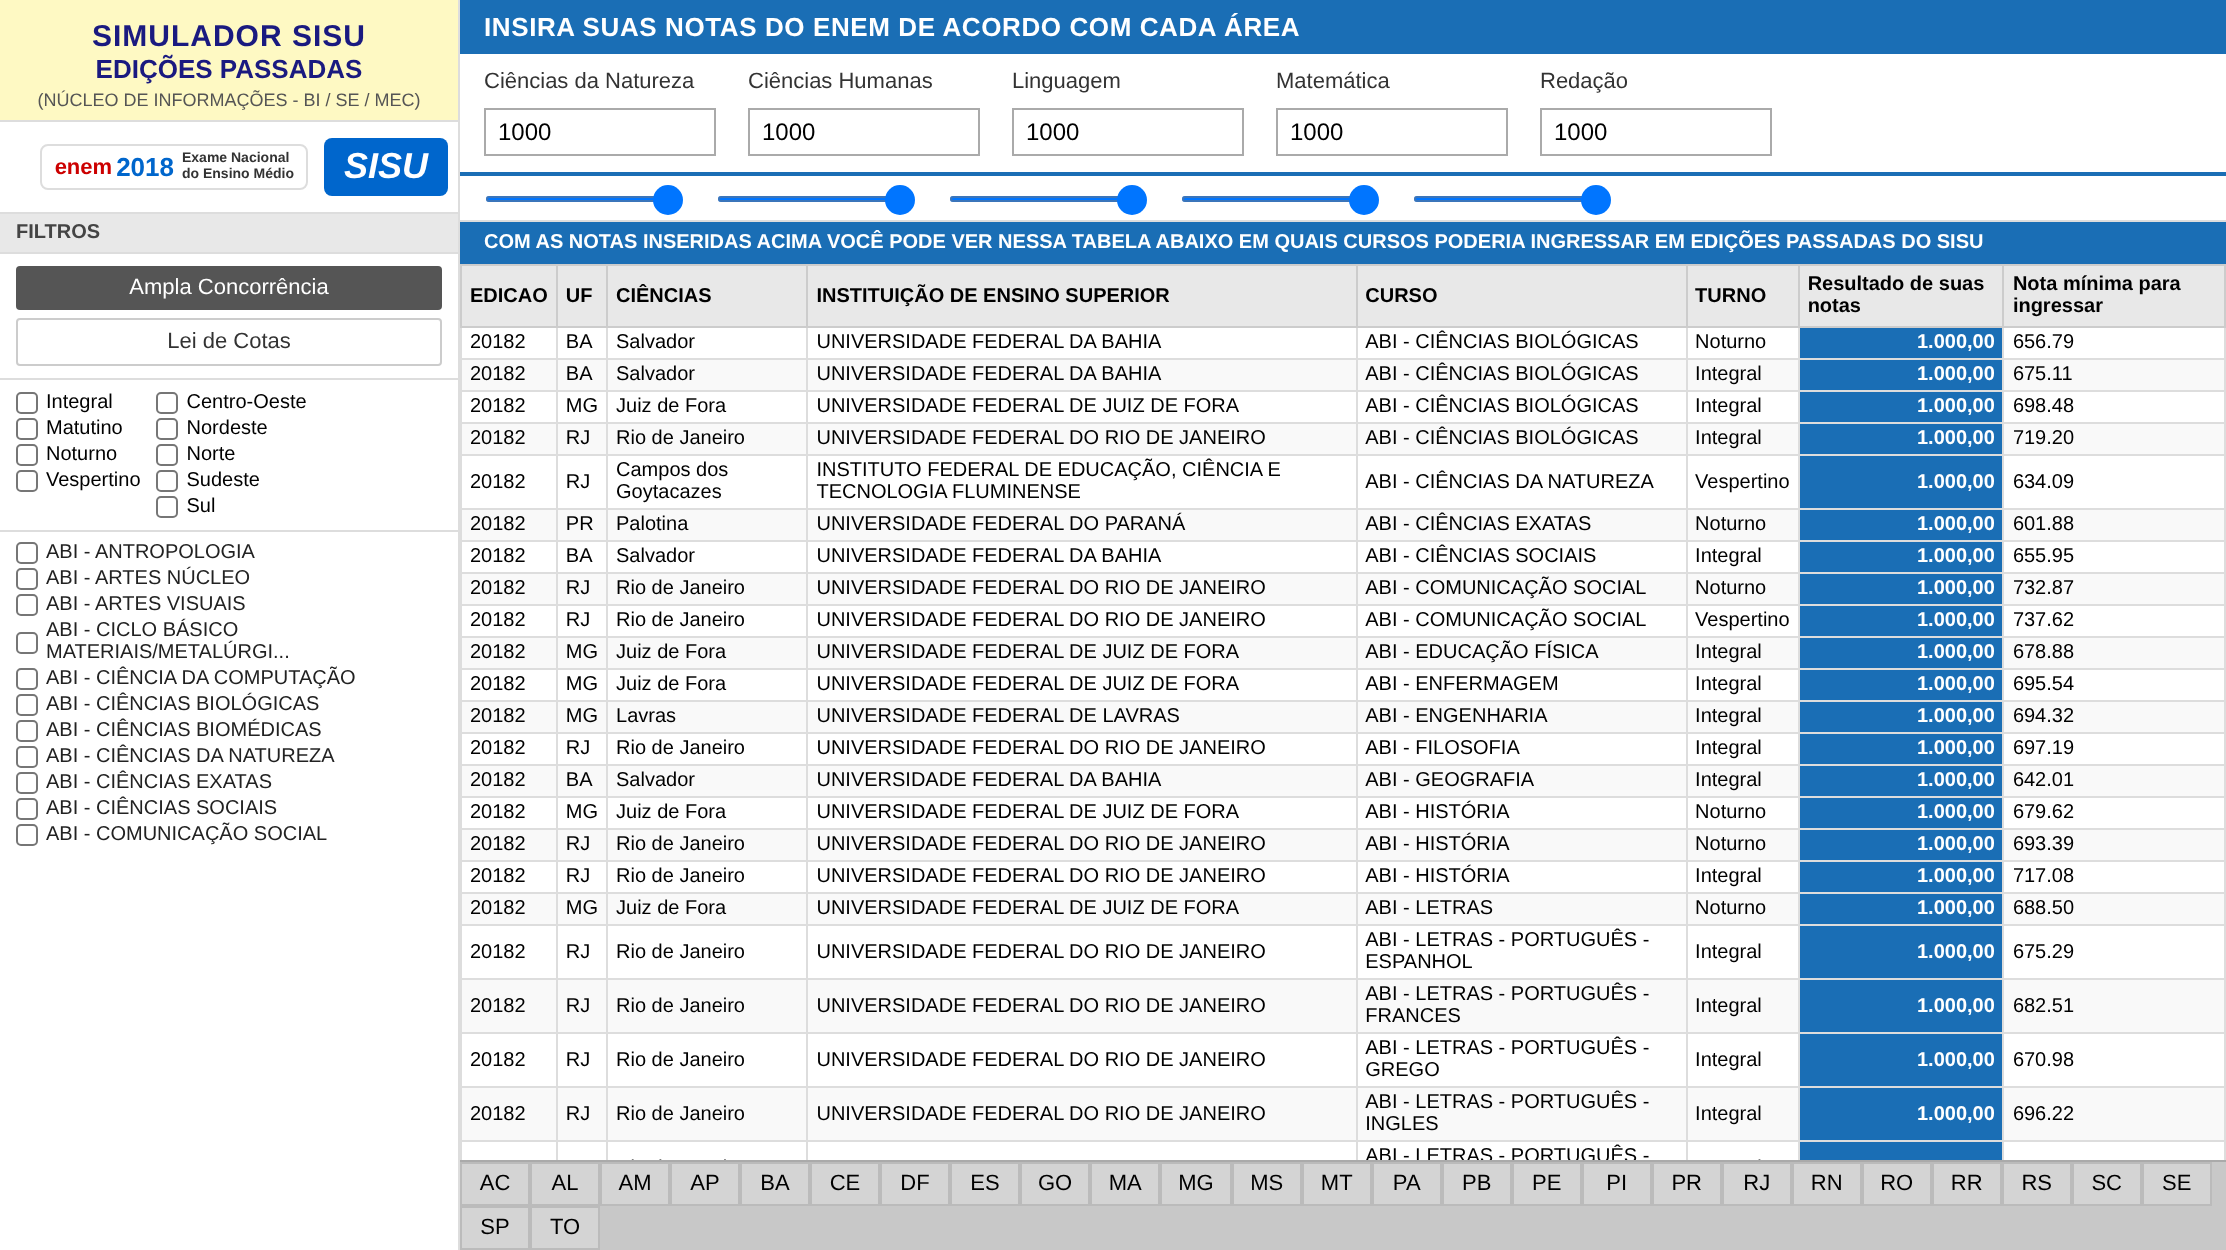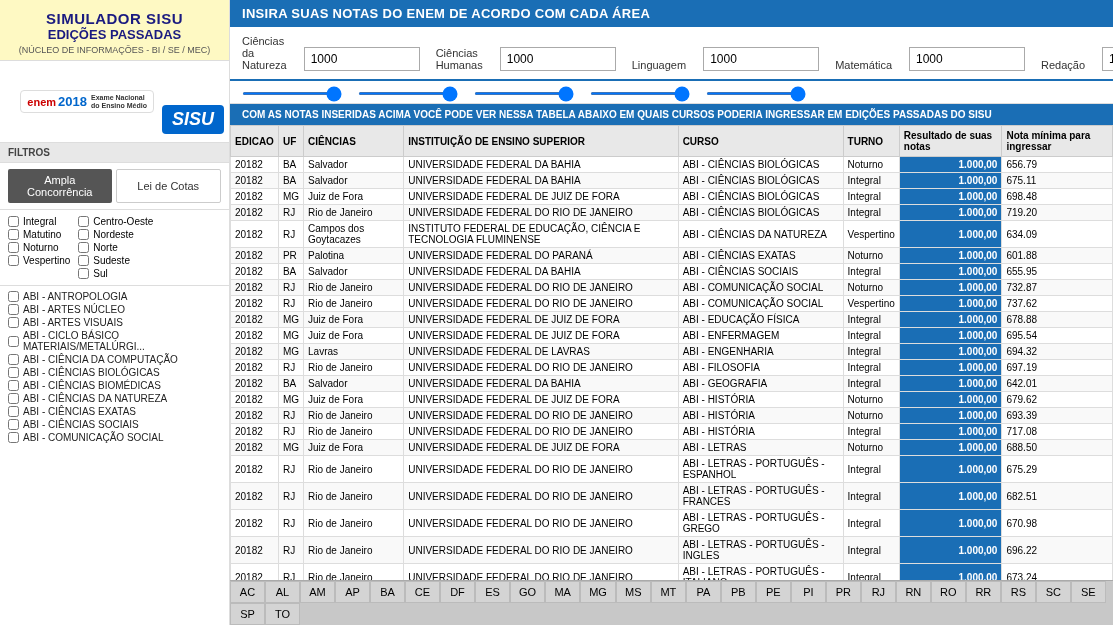--- a/index.html
+++ b/index.html
@@ -60,35 +60,35 @@
     }
     .enem-logo .year { color: #0066cc; font-size: 13px; font-weight: bold; }
     .sisu-logo {
       background: #0066cc;
       color: #fff;
       font-size: 18px;
       font-weight: bold;
       padding: 4px 10px;
       border-radius: 4px;
       font-style: italic;
-      margin-top: 36px;
     }
     .filtros-label {
       background: #e8e8e8;
       padding: 4px 8px;
       font-size: 10px;
       font-weight: bold;
       color: #444;
       border-bottom: 1px solid #ddd;
     }
     .concorrencia-buttons {
       display: flex;
       gap: 4px;
       padding: 6px 8px;
       border-bottom: 1px solid #ddd;
+      flex-direction: column;
     }
     .btn-ampla {
       background: #555;
       color: #fff;
       border: none;
       padding: 5px 10px;
       font-size: 11px;
       cursor: pointer;
       border-radius: 2px;
       flex: 1;
@@ -143,21 +143,21 @@
       letter-spacing: 0.3px;
     }
     .notas-section {
       background: #fff;
       padding: 8px 12px;
       display: flex;
       gap: 16px;
       align-items: flex-end;
       border-bottom: 2px solid #1a6eb5;
     }
-    .nota-field { display: flex; flex-direction: row; gap: 17px; align-items: flex-end; }
+    .nota-field { display: flex; flex-direction: column; gap: 7px; }
     .nota-label { font-size: 11px; color: #333; }
     .nota-input {
       border: 1px solid #aaa;
       padding: 4px 6px;
       font-size: 12px;
       width: 116px;
     }
     .notas-slider-row {
       display: flex;
       gap: 16px;

